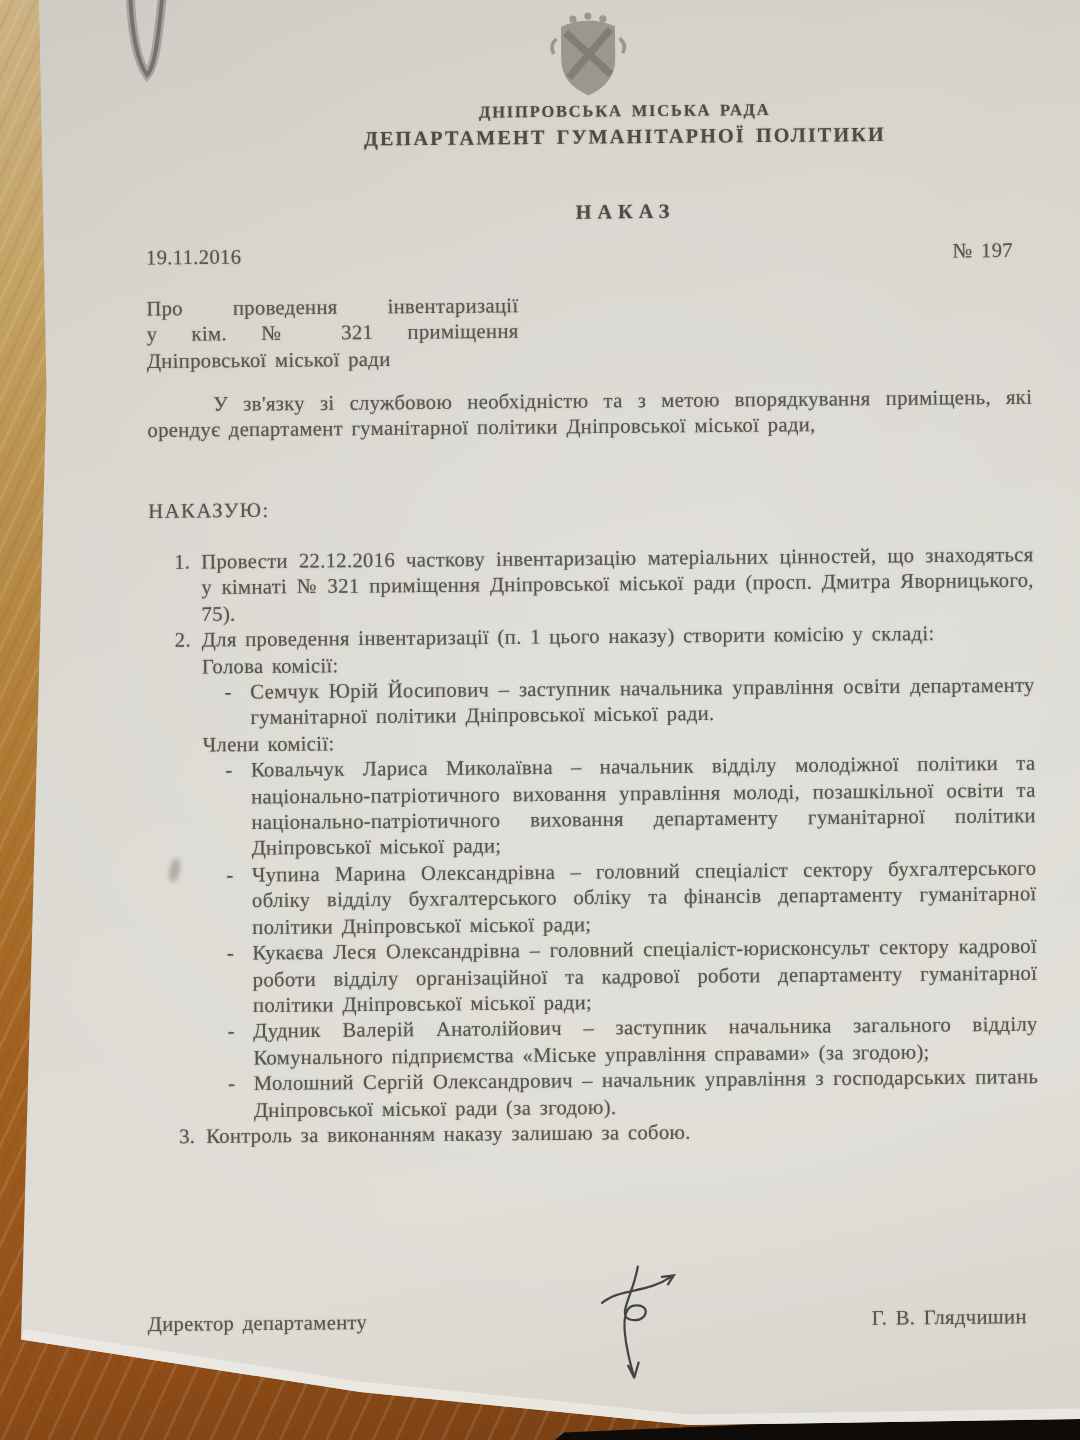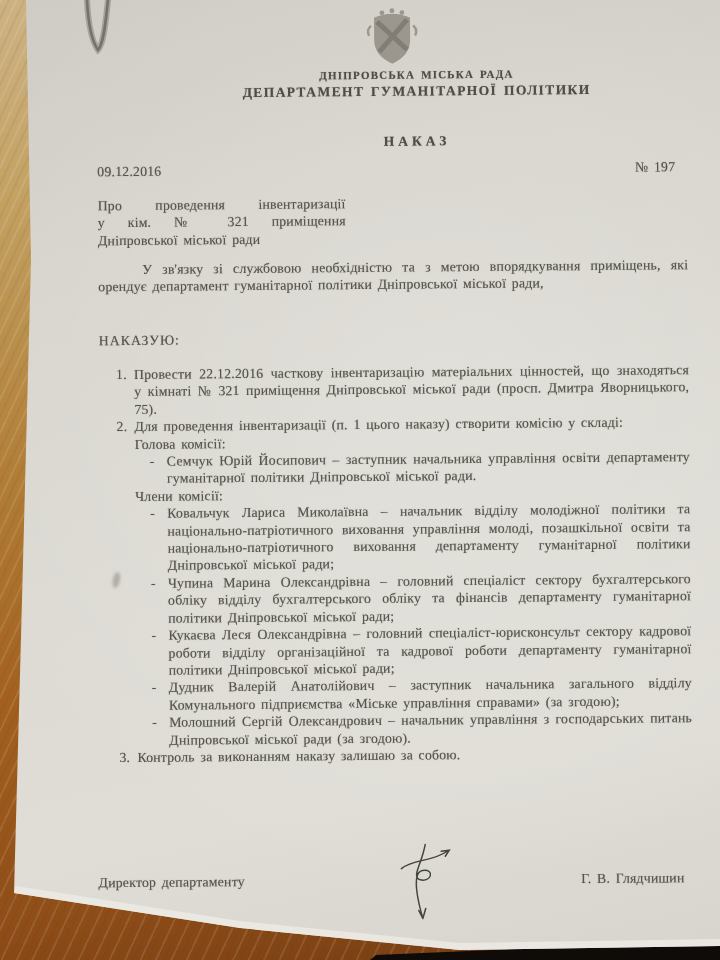--- a/index.html
+++ b/index.html
@@ -88,21 +88,21 @@
       <circle cx="33" cy="5" r="2.4" fill="#8e897f"></circle>
       <circle cx="43" cy="7" r="2.4" fill="#8e897f"></circle>
       <path d="M12,20 Q7,24 10,30 M54,20 Q59,24 56,30" stroke="#8e897f" stroke-width="2.5" fill="none"></path>
     </svg>
 
     <div class="org">ДНІПРОВСЬКА МІСЬКА РАДА</div>
     <div class="dept">ДЕПАРТАМЕНТ ГУМАНІТАРНОЇ ПОЛІТИКИ</div>
     <div class="ttl">НАКАЗ</div>
 
     <div class="meta">
-      <span>09.12.2016</span>
+      <span>19.11.2016</span>
       <span>№ 197</span>
     </div>
 
     <div class="subject">
       <div class="jl">Про проведення інвентаризації</div>
       <div class="jl">у кім. № 321 приміщення</div>
       <div>Дніпровської міської ради</div>
     </div>
 
     <div class="preamble">У зв'язку зі службовою необхідністю та з метою впорядкування приміщень, які орендує департамент гуманітарної політики Дніпровської міської ради,</div>

